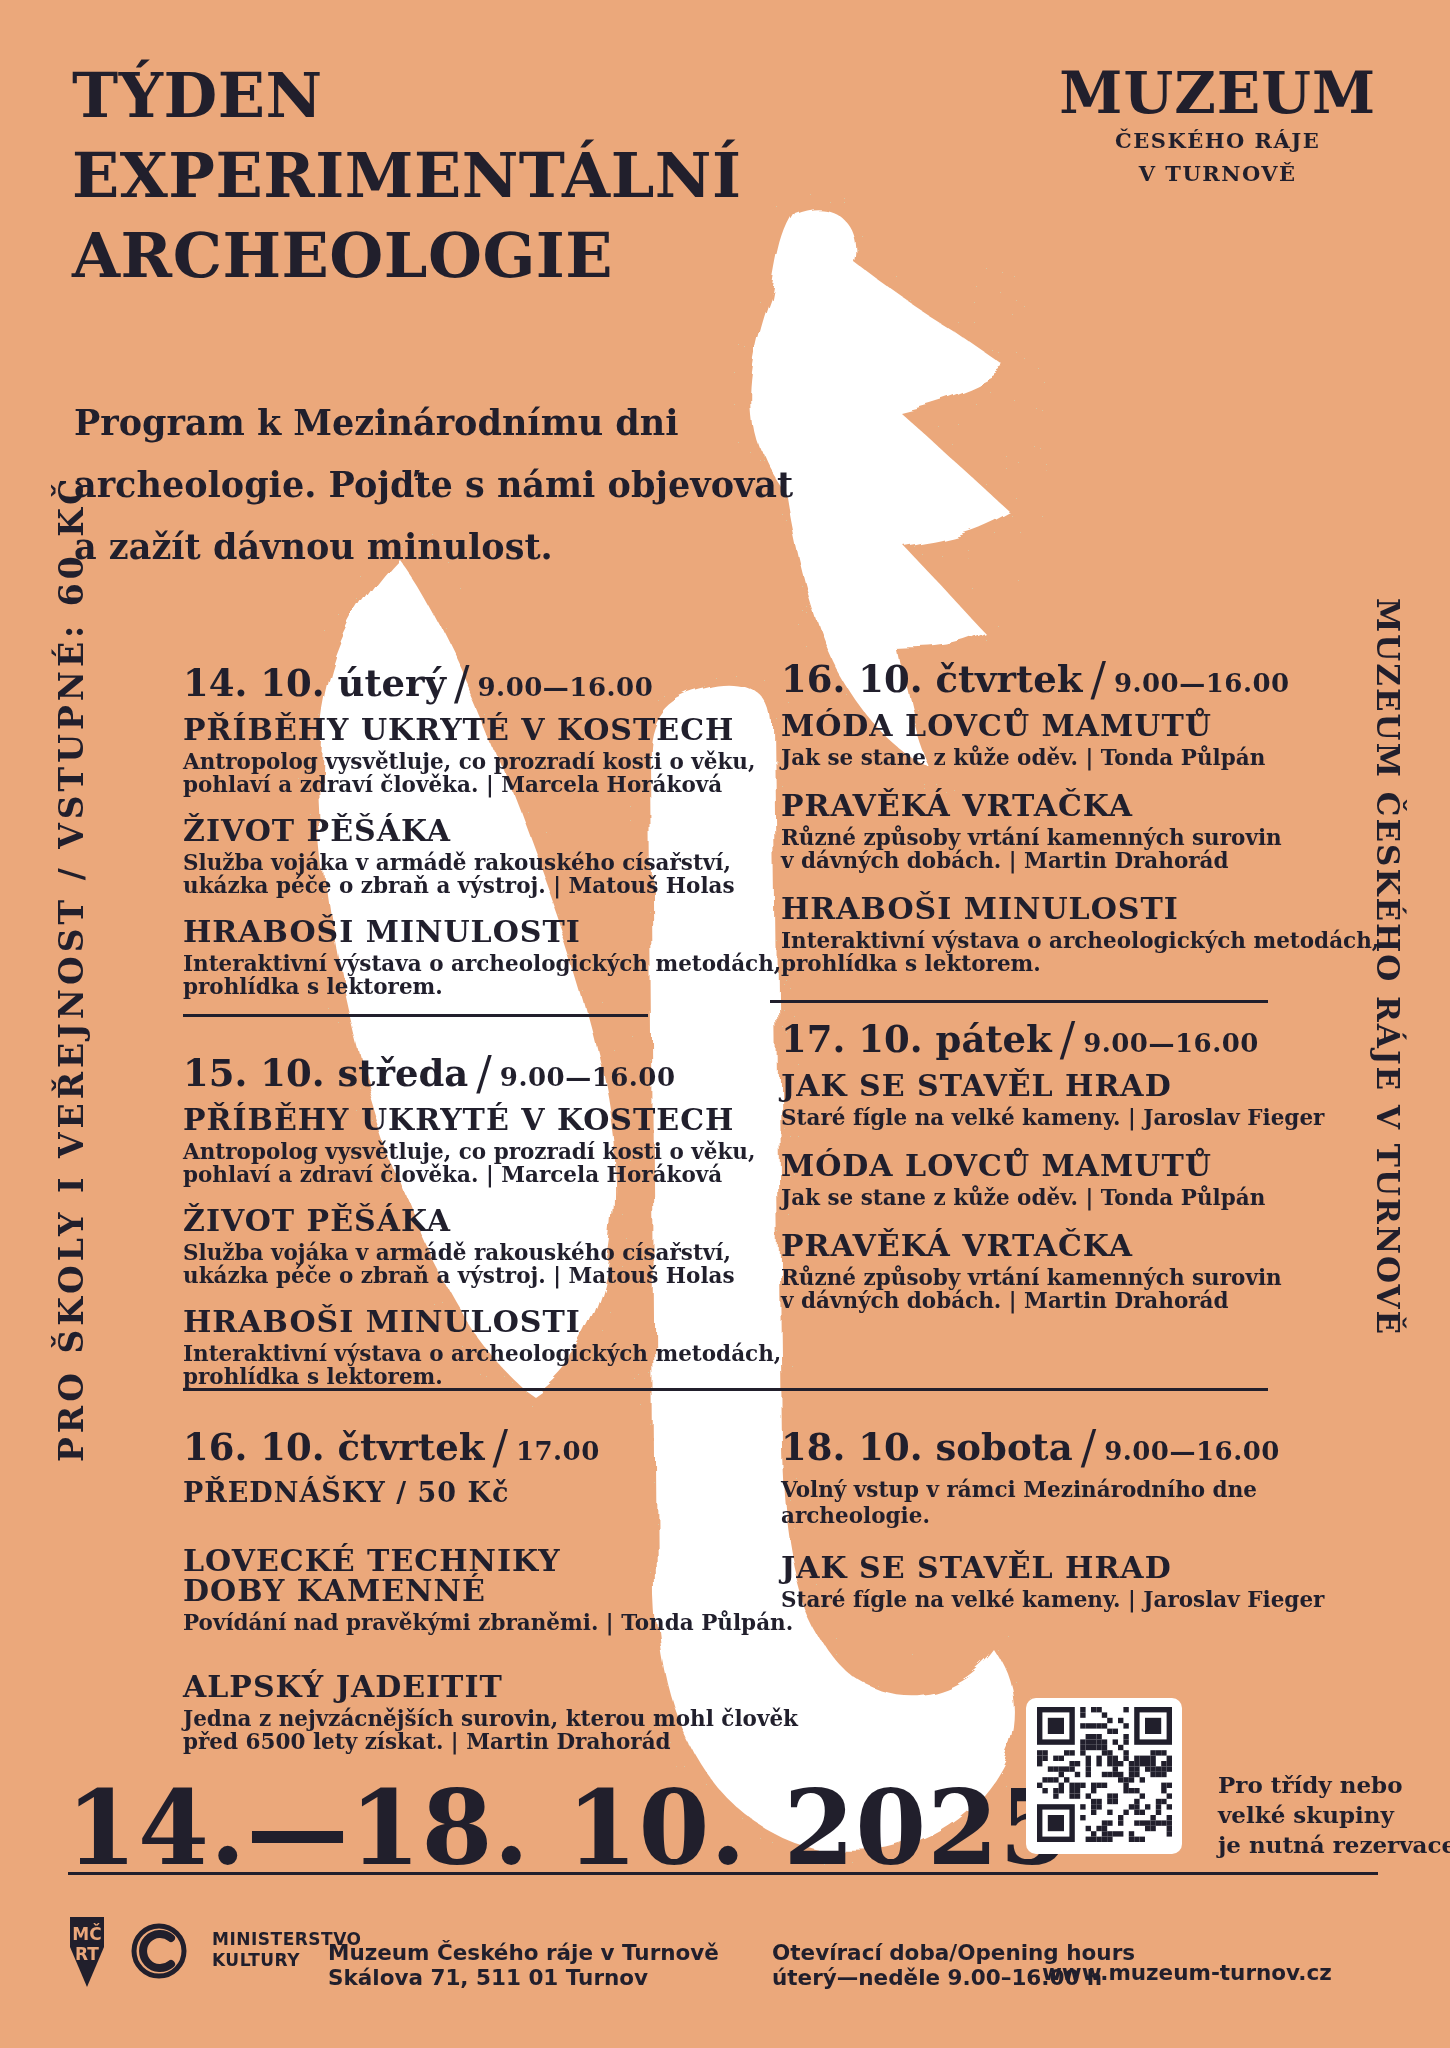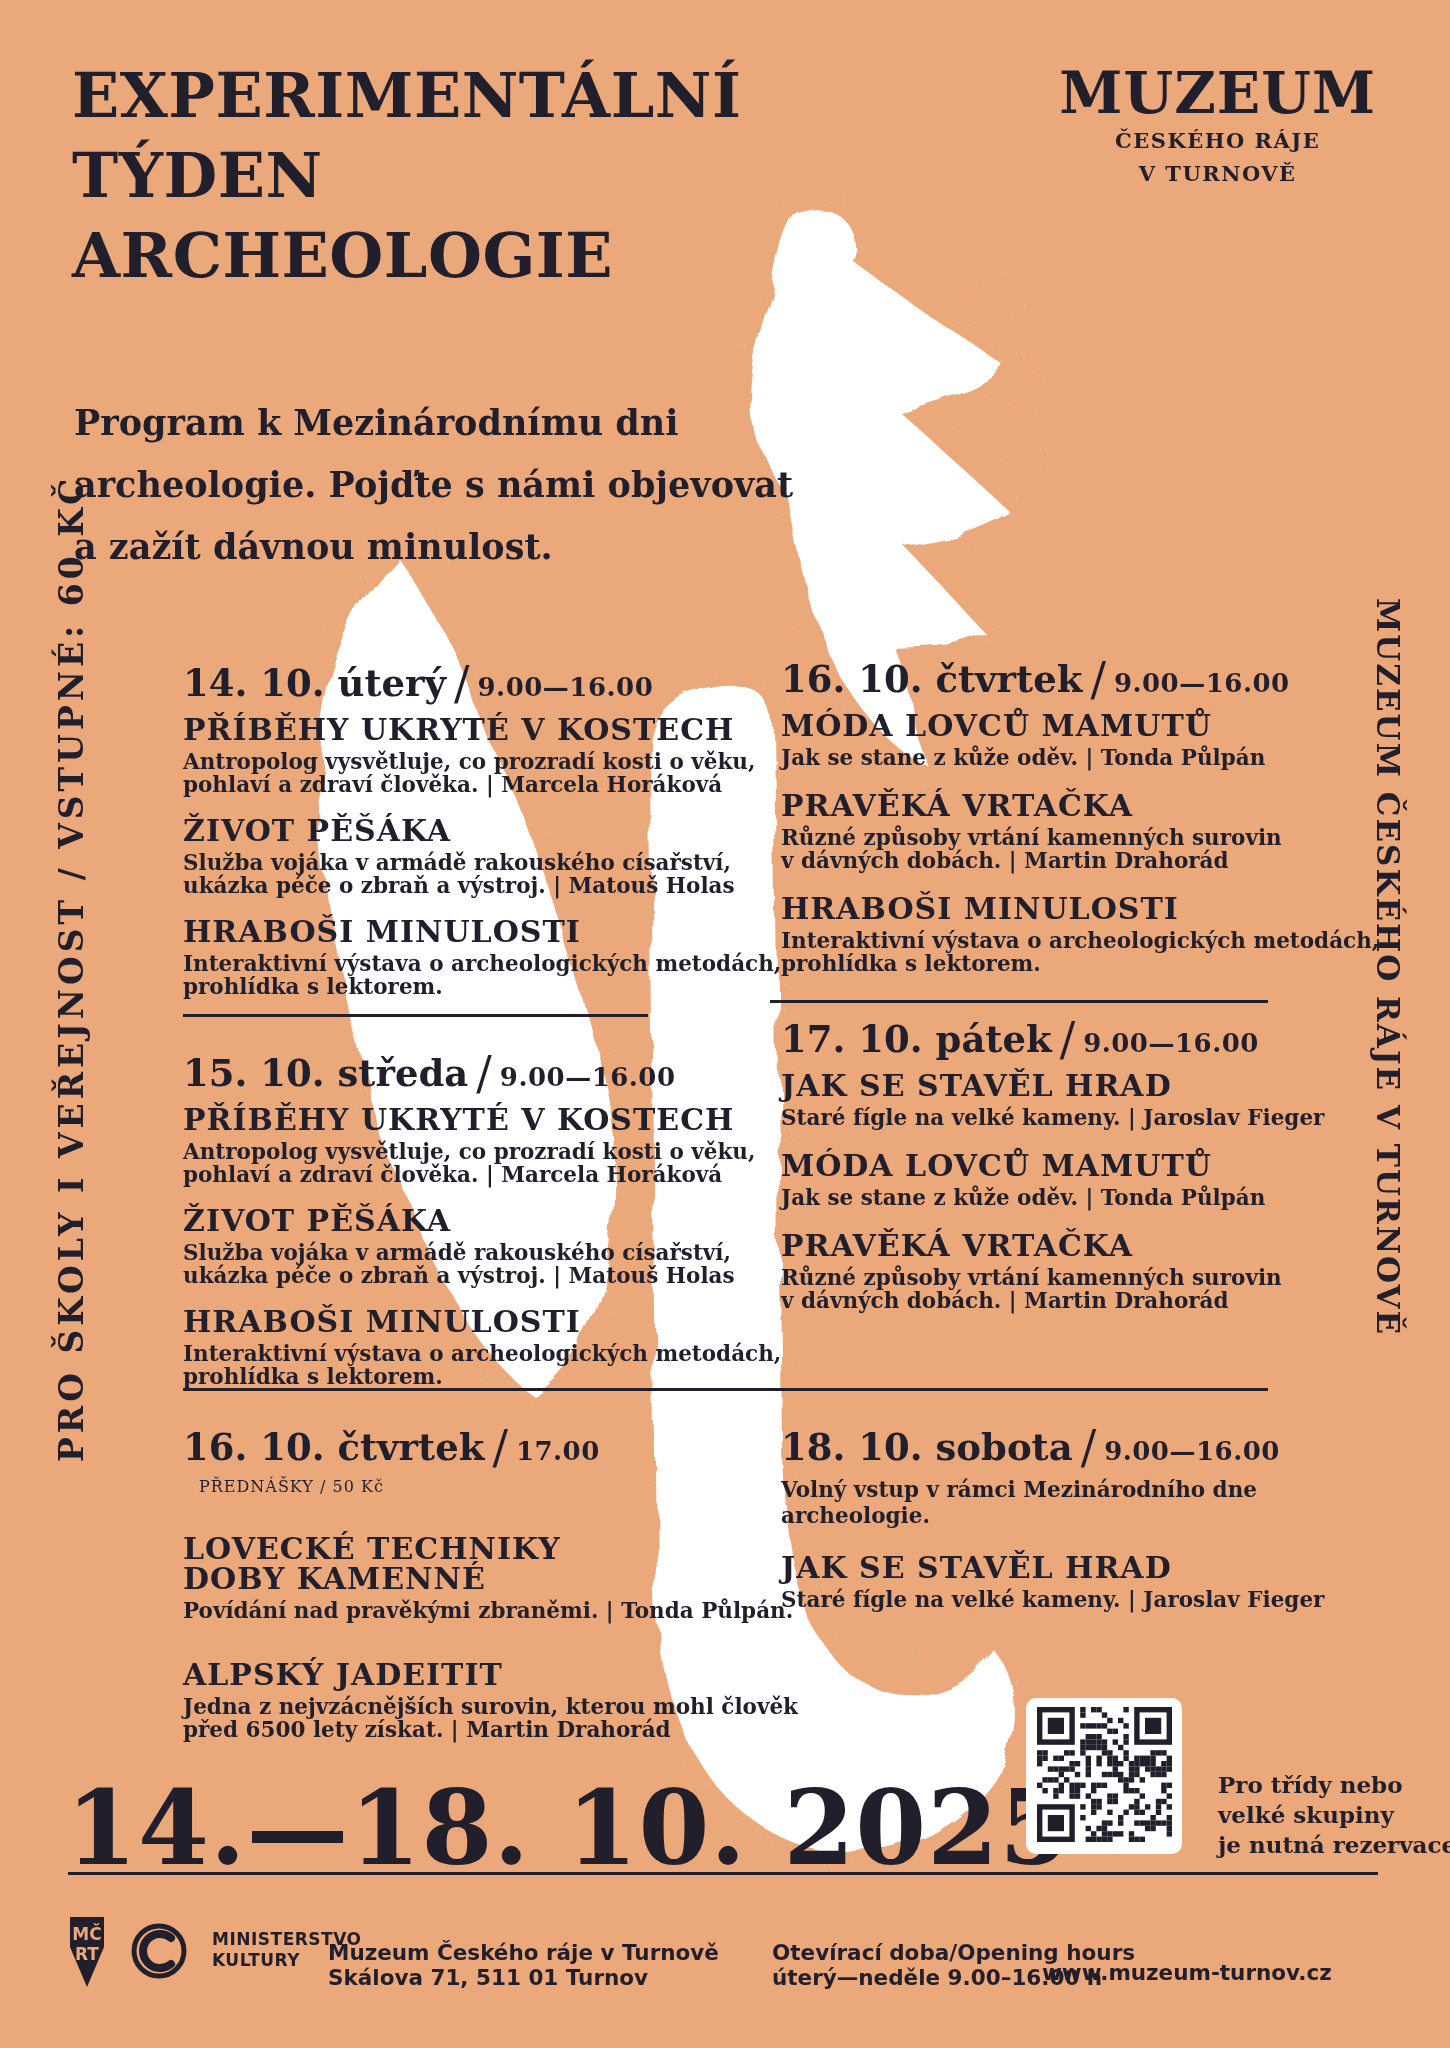--- a/index.html
+++ b/index.html
@@ -21,21 +21,21 @@
   .col{position:absolute;top:0;left:0;width:100%;height:100%;}
   .block{position:absolute;white-space:nowrap;}
   .col-left .block{left:183px;width:470px;}
   .col-right .block{left:781px;width:505px;}
   #lb1{top:660px;} #lb2{top:1050px;} #lb3{top:1424px;}
   #rb1{top:656px;} #rb2{top:1016px;} #rb3{top:1424px;}
 
   .date-line{font-size:37px;line-height:40px;font-weight:700;margin-bottom:8px;}
   .date-line .slash{font-weight:400;font-size:46px;margin:0 8px;position:relative;top:3px;}
   .date-line .time{font-size:26px;font-weight:700;letter-spacing:.5px;}
-  .date-sub-caps{font-size:16px;font-weight:400;letter-spacing:1px;margin:-2px 16px 30px;}
+  .date-sub-caps{font-size:27px;font-weight:700;letter-spacing:1px;margin:-2px 0 30px;}
   .date-sub-desc{font-size:21.5px;line-height:26px;font-weight:700;white-space:pre;margin:-2px 0 24px;}
   .event{margin-bottom:20px;}
   .col-right .event{margin-bottom:22px;}
   #lb3 .event{margin-bottom:26px;margin-top:38px;}
   .event-title{font-size:30px;line-height:30px;font-weight:700;letter-spacing:1px;margin-bottom:5px;white-space:pre;}
   .event-desc{font-size:21.5px;line-height:23px;font-weight:700;white-space:pre;}
 
   .divider{position:absolute;height:3px;background:#211F2C;z-index:2;}
   #div-left{left:183px;top:1014px;width:465px;}
   #div-right{left:770px;top:1000px;width:498px;}
@@ -87,22 +87,22 @@
       <ellipse cx="860" cy="1700" rx="120" ry="60" fill="#000"></ellipse>
     </g>
     <g filter="url(#rough)">
       <path d="M398,558 C438,610 478,706 516,806 C562,930 612,1062 614,1180 C616,1282 584,1360 532,1394 C478,1358 418,1248 378,1118 C338,988 314,848 320,738 C326,656 356,602 398,558 Z" fill="#FFFFFF"></path>
       <path d="M706,688 C742,678 772,692 774,724 L782,1448 C784,1556 802,1636 852,1676 C902,1712 962,1698 996,1652 C1014,1678 1018,1710 1010,1742 C982,1822 890,1872 798,1842 C708,1812 660,1720 656,1598 L650,758 C648,714 670,696 706,688 Z" fill="#FFFFFF"></path>
       <path d="M796,214 C834,198 862,224 854,262 C890,290 922,312 952,330 L1004,366 C962,392 928,400 896,408 L1010,512 C966,538 934,540 904,546 L988,636 C952,654 924,650 898,652 C908,700 916,736 930,768 C898,754 866,720 842,678 C816,634 798,560 788,498 C768,468 754,446 752,416 C748,378 760,330 772,298 C778,268 780,238 796,214 Z" fill="#FFFFFF"></path>
     </g>
   </svg>
 
   <div class="layer title">
+    <div>TÝDEN</div>
     <div>EXPERIMENTÁLNÍ</div>
-    <div>TÝDEN</div>
     <div>ARCHEOLOGIE</div>
   </div>
 
   <div class="layer brand">
     <div class="brand-main">MUZEUM</div>
     <div class="brand-sub">ČESKÉHO RÁJE</div>
     <div class="brand-sub">V TURNOVĚ</div>
   </div>
 
   <div class="layer intro">Program k Mezinárodnímu dni

